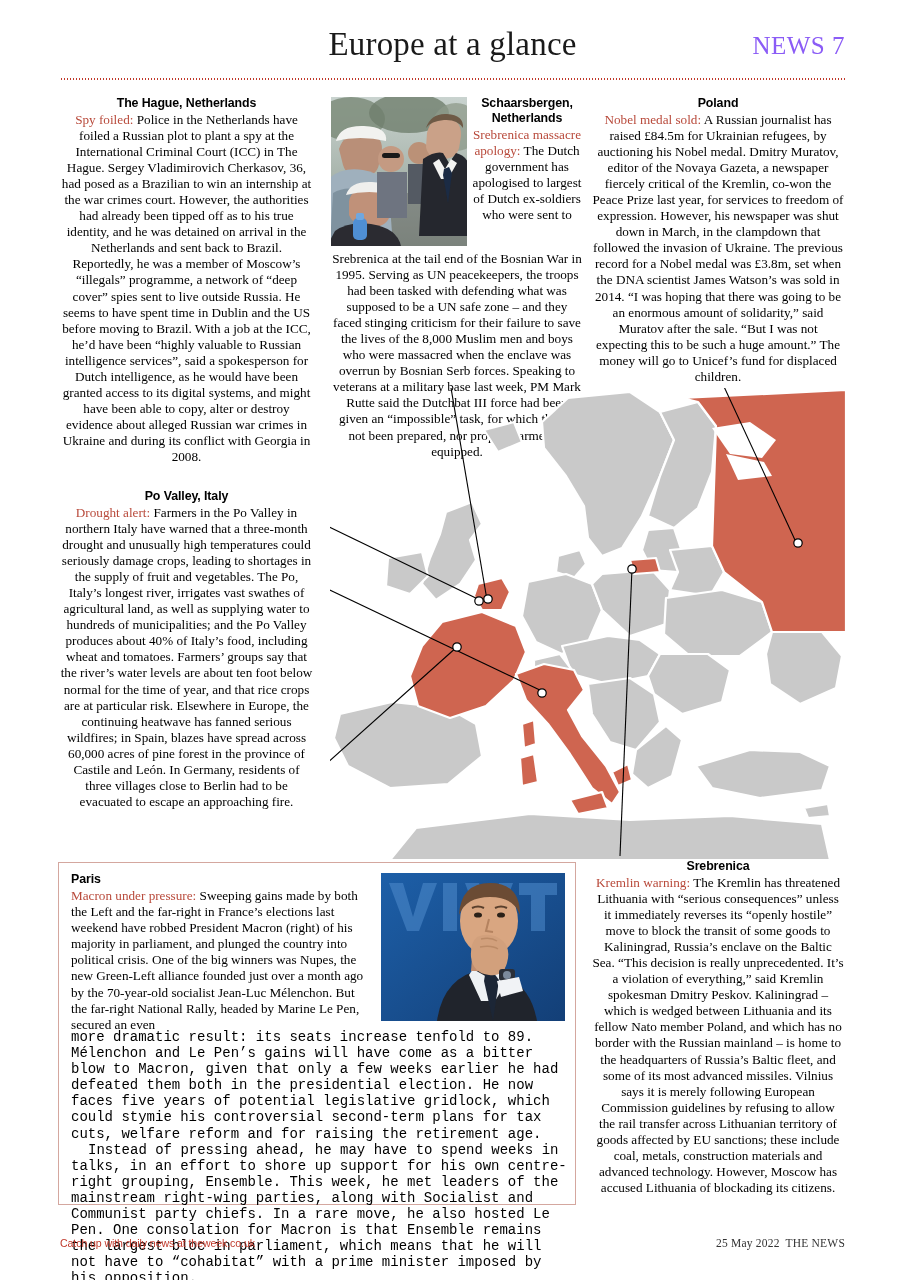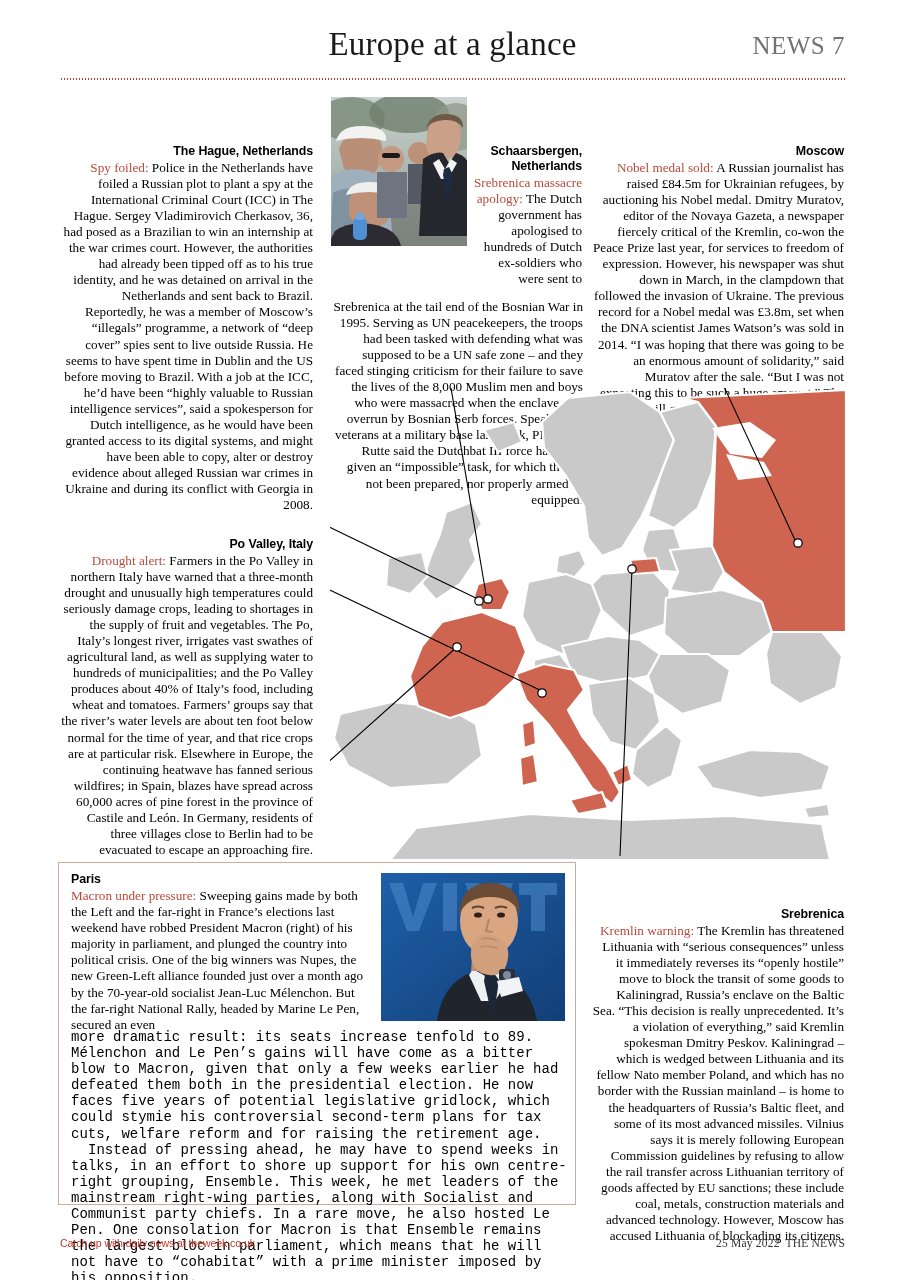--- a/index.html
+++ b/index.html
@@ -41,21 +41,21 @@
     letter-spacing: 0.2px;
     color: #1a1a1a;
     line-height: 44px;
   }
   .masthead-section {
     position: absolute;
     right: 0;
     top: 10px;
     font-family: "Liberation Serif", serif;
     font-size: 25px;
-    color: #737373;
+    color: #8b5cf6;
     letter-spacing: 0.5px;
     white-space: nowrap;
   }
   .masthead-section .pg { font-size: 25px; }
   .rule-dotted {
     position: absolute;
     left: 60px;
     top: 78px;
     width: 786px;
     height: 2px;
@@ -63,23 +63,22 @@
     background-size: 3px 2px;
     background-repeat: repeat-x;
   }
 
   
   .col {
     position: absolute;
     font-family: "Liberation Serif", serif;
     font-size: 13.2px;
     line-height: 16.05px;
-    text-align: right;
+    text-align: center;
     color: #000;
-    margin-top: 48px;
   }
   .kicker {
     font-family: "Liberation Sans", sans-serif;
     font-weight: bold;
     font-size: 12.4px;
     line-height: 15px;
     letter-spacing: -0.1px;
     display: block;
     margin-bottom: 1px;
   }
@@ -232,28 +231,28 @@
       <path d="M96 36 q4-17 19-15 q16 2 15 18 l-2 12 q-3 11 -16 11 q-15 0 -17 -12 z" fill="#caa188"></path>
       <path d="M95 31 q5-15 21-14 q17 1 16 14 q-6 -9 -19 -8 q-13 1 -18 8 z" fill="#6e5a46"></path>
       <path d="M92 62 q12-8 20-6 l6 10 l7 -10 q12 3 14 16 l3 67 h-54 z" fill="#25272e"></path>
       <path d="M108 62 l6 10 l6 -10 l6 4 l-9 16 l-7 0 l-8 -16 z" fill="#f4f4f2"></path>
       <path d="M113 72 l5 -2 l3 6 l-4 30 l-5 -28 z" fill="#1b2b44"></path>
     </svg>
   </div>
 
   <div class="col" style="left:472px; top:96px; width:110px;">
     <span class="kicker">Schaarsbergen, Netherlands</span>
-    <span class="lead">Srebrenica massacre apology:</span><span class="body-text"> The Dutch government has apologised to hundreds of Dutch ex-soldiers who were sent to</span>
+    <span class="lead">Srebrenica massacre apology:</span><span class="body-text"> The Dutch government has apologised to largest of Dutch ex-soldiers who were sent to</span>
   </div>
   <div class="col" style="left:331px; top:251px; width:252px;">
     <span class="body-text">Srebrenica at the tail end of the Bosnian War in 1995. Serving as UN peacekeepers, the troops had been tasked with defending what was supposed to be a UN safe zone – and they faced stinging criticism for their failure to save the lives of the 8,000 Muslim men and boys who were massacred when the enclave was overrun by Bosnian Serb forces. Speaking to veterans at a military base last week, PM Mark Rutte said the Dutchbat III force had been given an “impossible” task, for which they’d not been prepared, nor properly armed or equipped.</span>
   </div>
 
   <div class="col" style="left:592px; top:96px; width:252px;">
-    <span class="kicker">Moscow</span>
+    <span class="kicker">Poland</span>
     <span class="lead">Nobel medal sold:</span><span class="body-text"> A Russian journalist has raised £84.5m for Ukrainian refugees, by auctioning his Nobel medal. Dmitry Muratov, editor of the Novaya Gazeta, a newspaper fiercely critical of the Kremlin, co-won the Peace Prize last year, for services to freedom of expression. However, his newspaper was shut down in March, in the clampdown that followed the invasion of Ukraine. The previous record for a Nobel medal was £3.8m, set when the DNA scientist James Watson’s was sold in 2014. “I was hoping that there was going to be an enormous amount of solidarity,” said Muratov after the sale. “But I was not expecting this to be such a huge amount.” The money will go to Unicef’s fund for displaced children.</span>
   </div>
 
   <div class="map-wrap">
     <svg width="516" height="472" viewBox="0 0 516 472">
       <g fill="#c9c9c9" stroke="#ffffff" stroke-width="2.2" stroke-linejoin="round">
 
         <path d="M238 10 L300 4 L330 24 L344 52 L330 88 L312 128 L292 160 L272 168 L258 150 L254 118 L236 88 L214 60 L212 34 Z"></path>
 
         <path d="M330 24 L368 14 L386 38 L382 84 L368 120 L344 140 L318 128 L330 88 L344 52 Z"></path>

